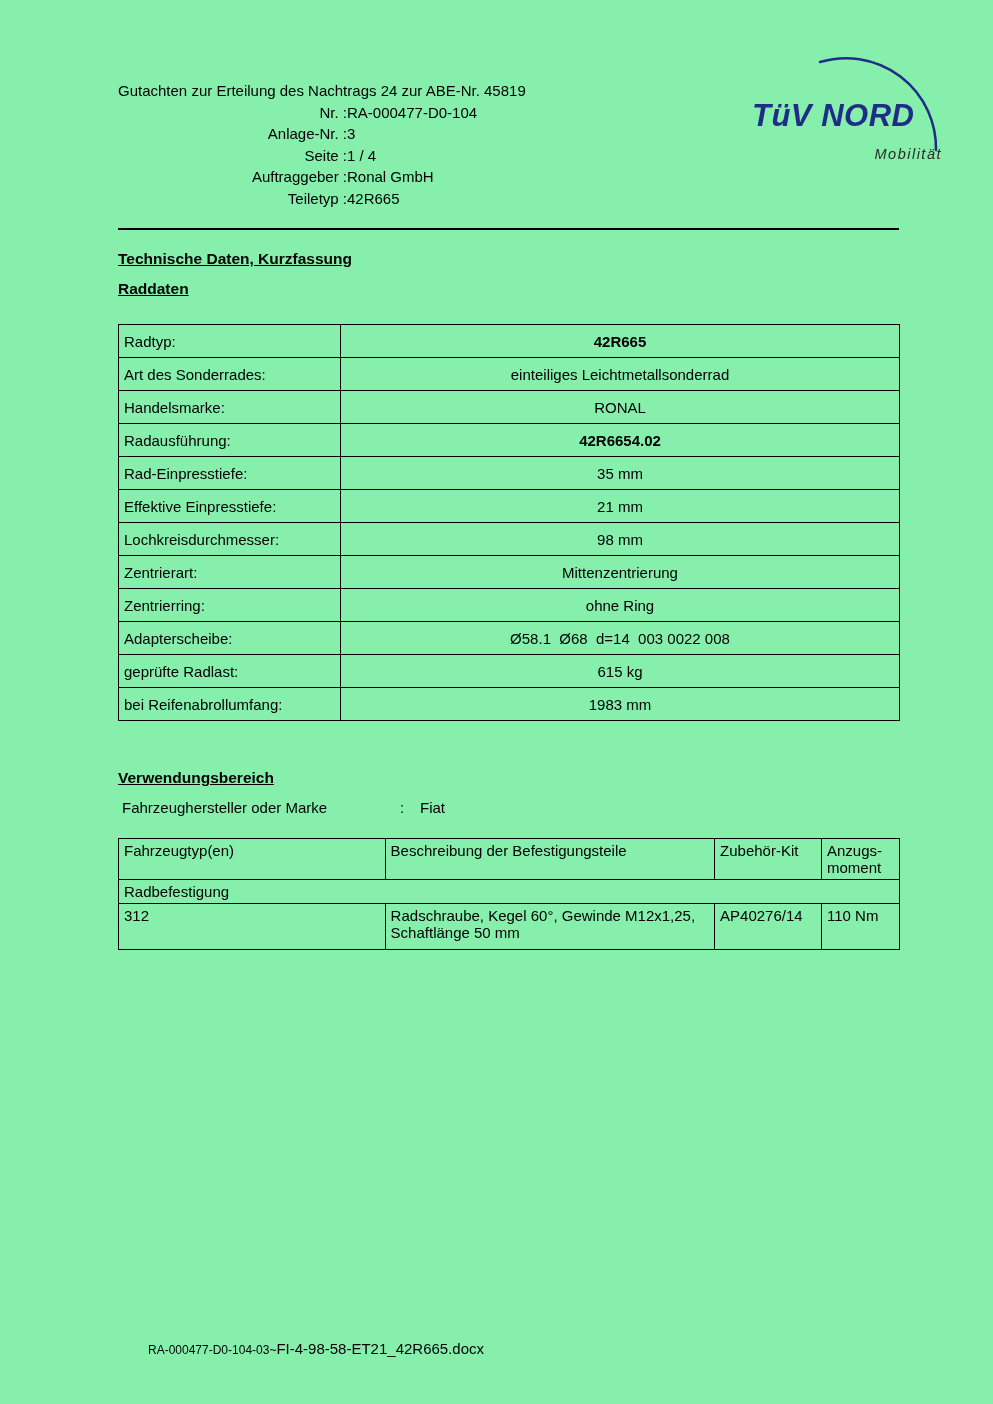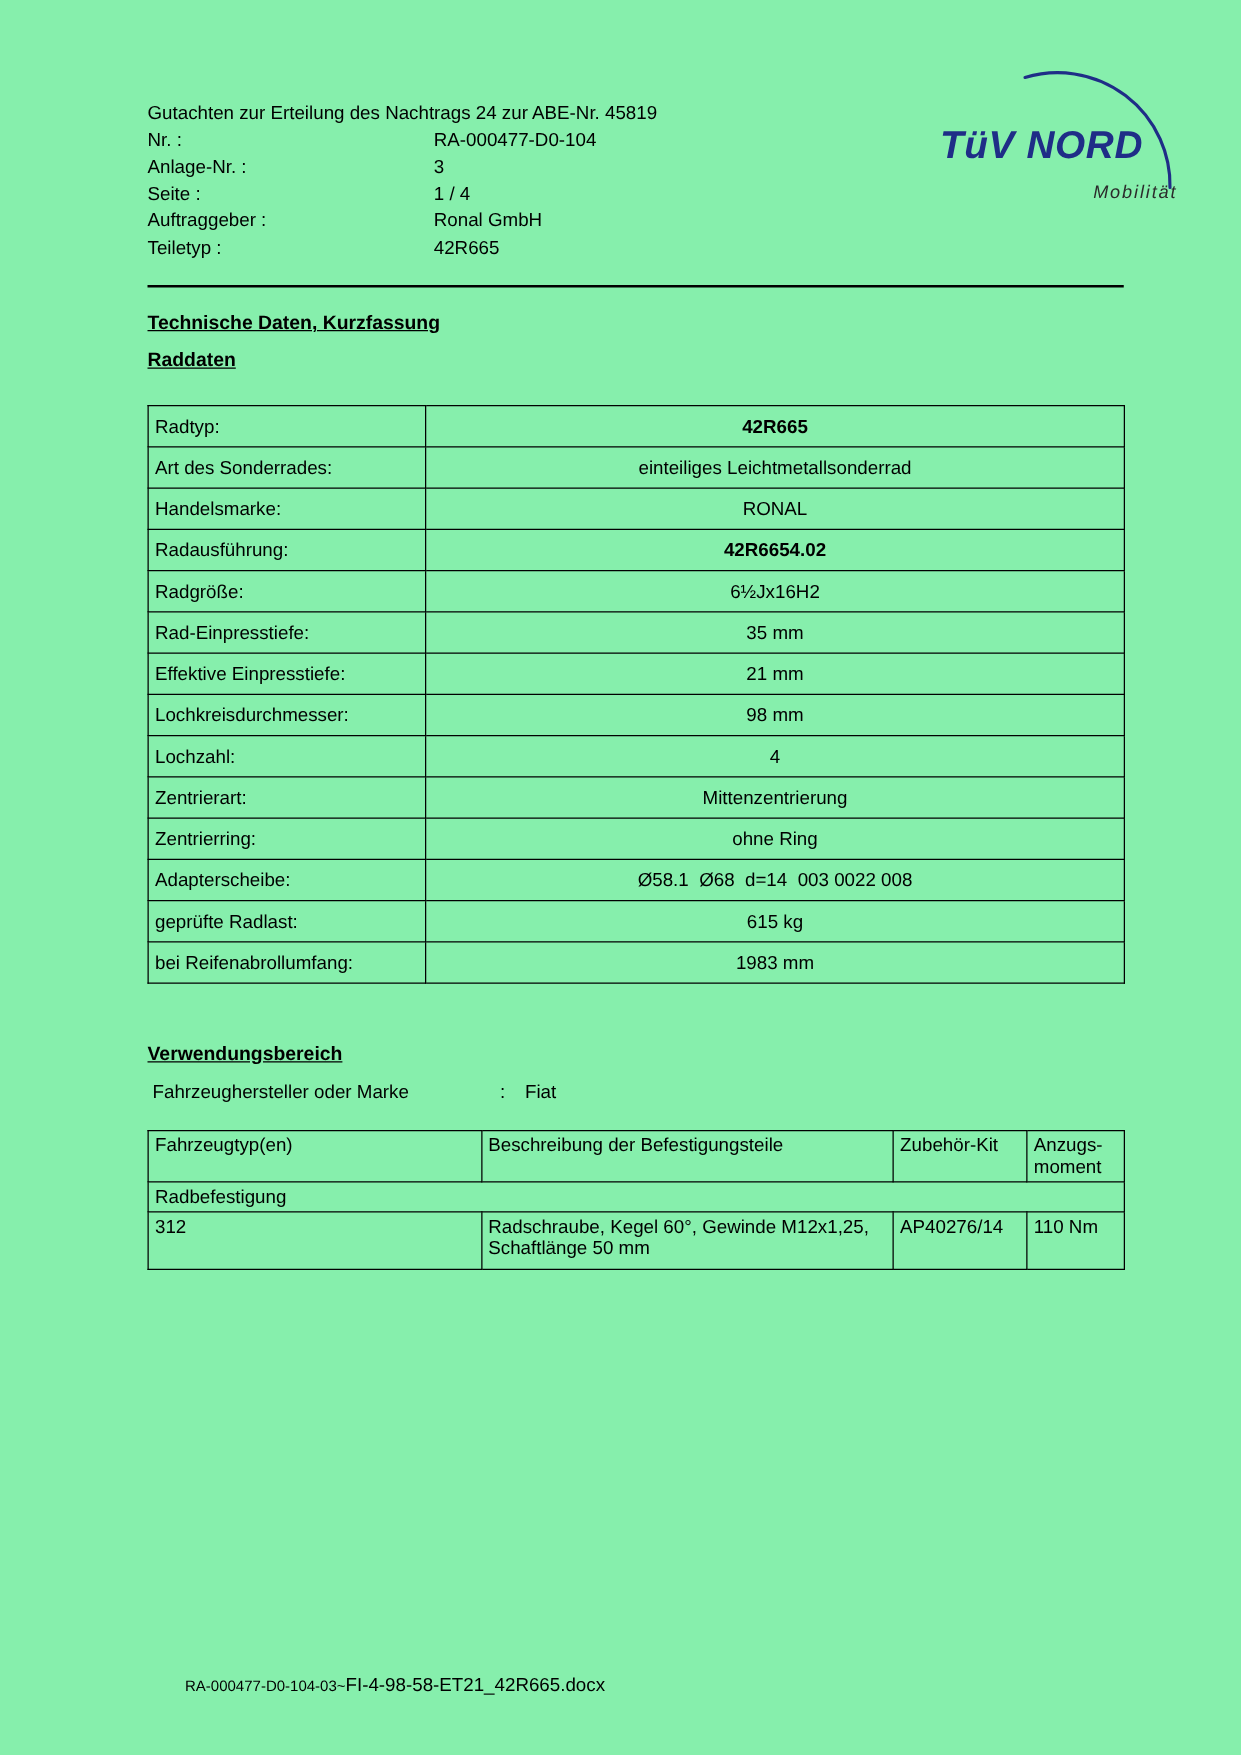--- a/index.html
+++ b/index.html
@@ -16,21 +16,21 @@
   }
 
   
   .header-block {
     position: absolute;
     left: 118px;
     top: 80px;
     width: 620px;
     line-height: 21.5px;
   }
-  .header-field { display: flex; }
+  .header-field { display: flex; text-align: right; }
   .header-field .flabel { width: 229px; flex: 0 0 229px; }
 
   
   .logo-block { position: absolute; left: 750px; top: 50px; width: 200px; height: 125px; }
   .logo-block svg { position: absolute; left: 0; top: 0; }
   .tuv-text {
     position: absolute; left: 2px; top: 48px;
     font-size: 31px; font-weight: bold; font-style: italic;
     color: #1f2d87; letter-spacing: 0.5px; white-space: nowrap;
   }
@@ -135,38 +135,30 @@
         </tr>
         <tr>
           <td class="lbl">Handelsmarke:</td>
           <td class="val">RONAL</td>
         </tr>
         <tr>
           <td class="lbl">Radausführung:</td>
           <td class="val b">42R6654.02</td>
         </tr>
         <tr>
-          <td class="lbl">Radgröße:</td>
-          <td class="val">6½Jx16H2</td>
-        </tr>
-        <tr>
           <td class="lbl">Rad-Einpresstiefe:</td>
           <td class="val">35 mm</td>
         </tr>
         <tr>
           <td class="lbl">Effektive Einpresstiefe:</td>
           <td class="val">21 mm</td>
         </tr>
         <tr>
           <td class="lbl">Lochkreisdurchmesser:</td>
           <td class="val">98 mm</td>
-        </tr>
-        <tr>
-          <td class="lbl">Lochzahl:</td>
-          <td class="val">4</td>
         </tr>
         <tr>
           <td class="lbl">Zentrierart:</td>
           <td class="val">Mittenzentrierung</td>
         </tr>
         <tr>
           <td class="lbl">Zentrierring:</td>
           <td class="val">ohne Ring</td>
         </tr>
         <tr>

